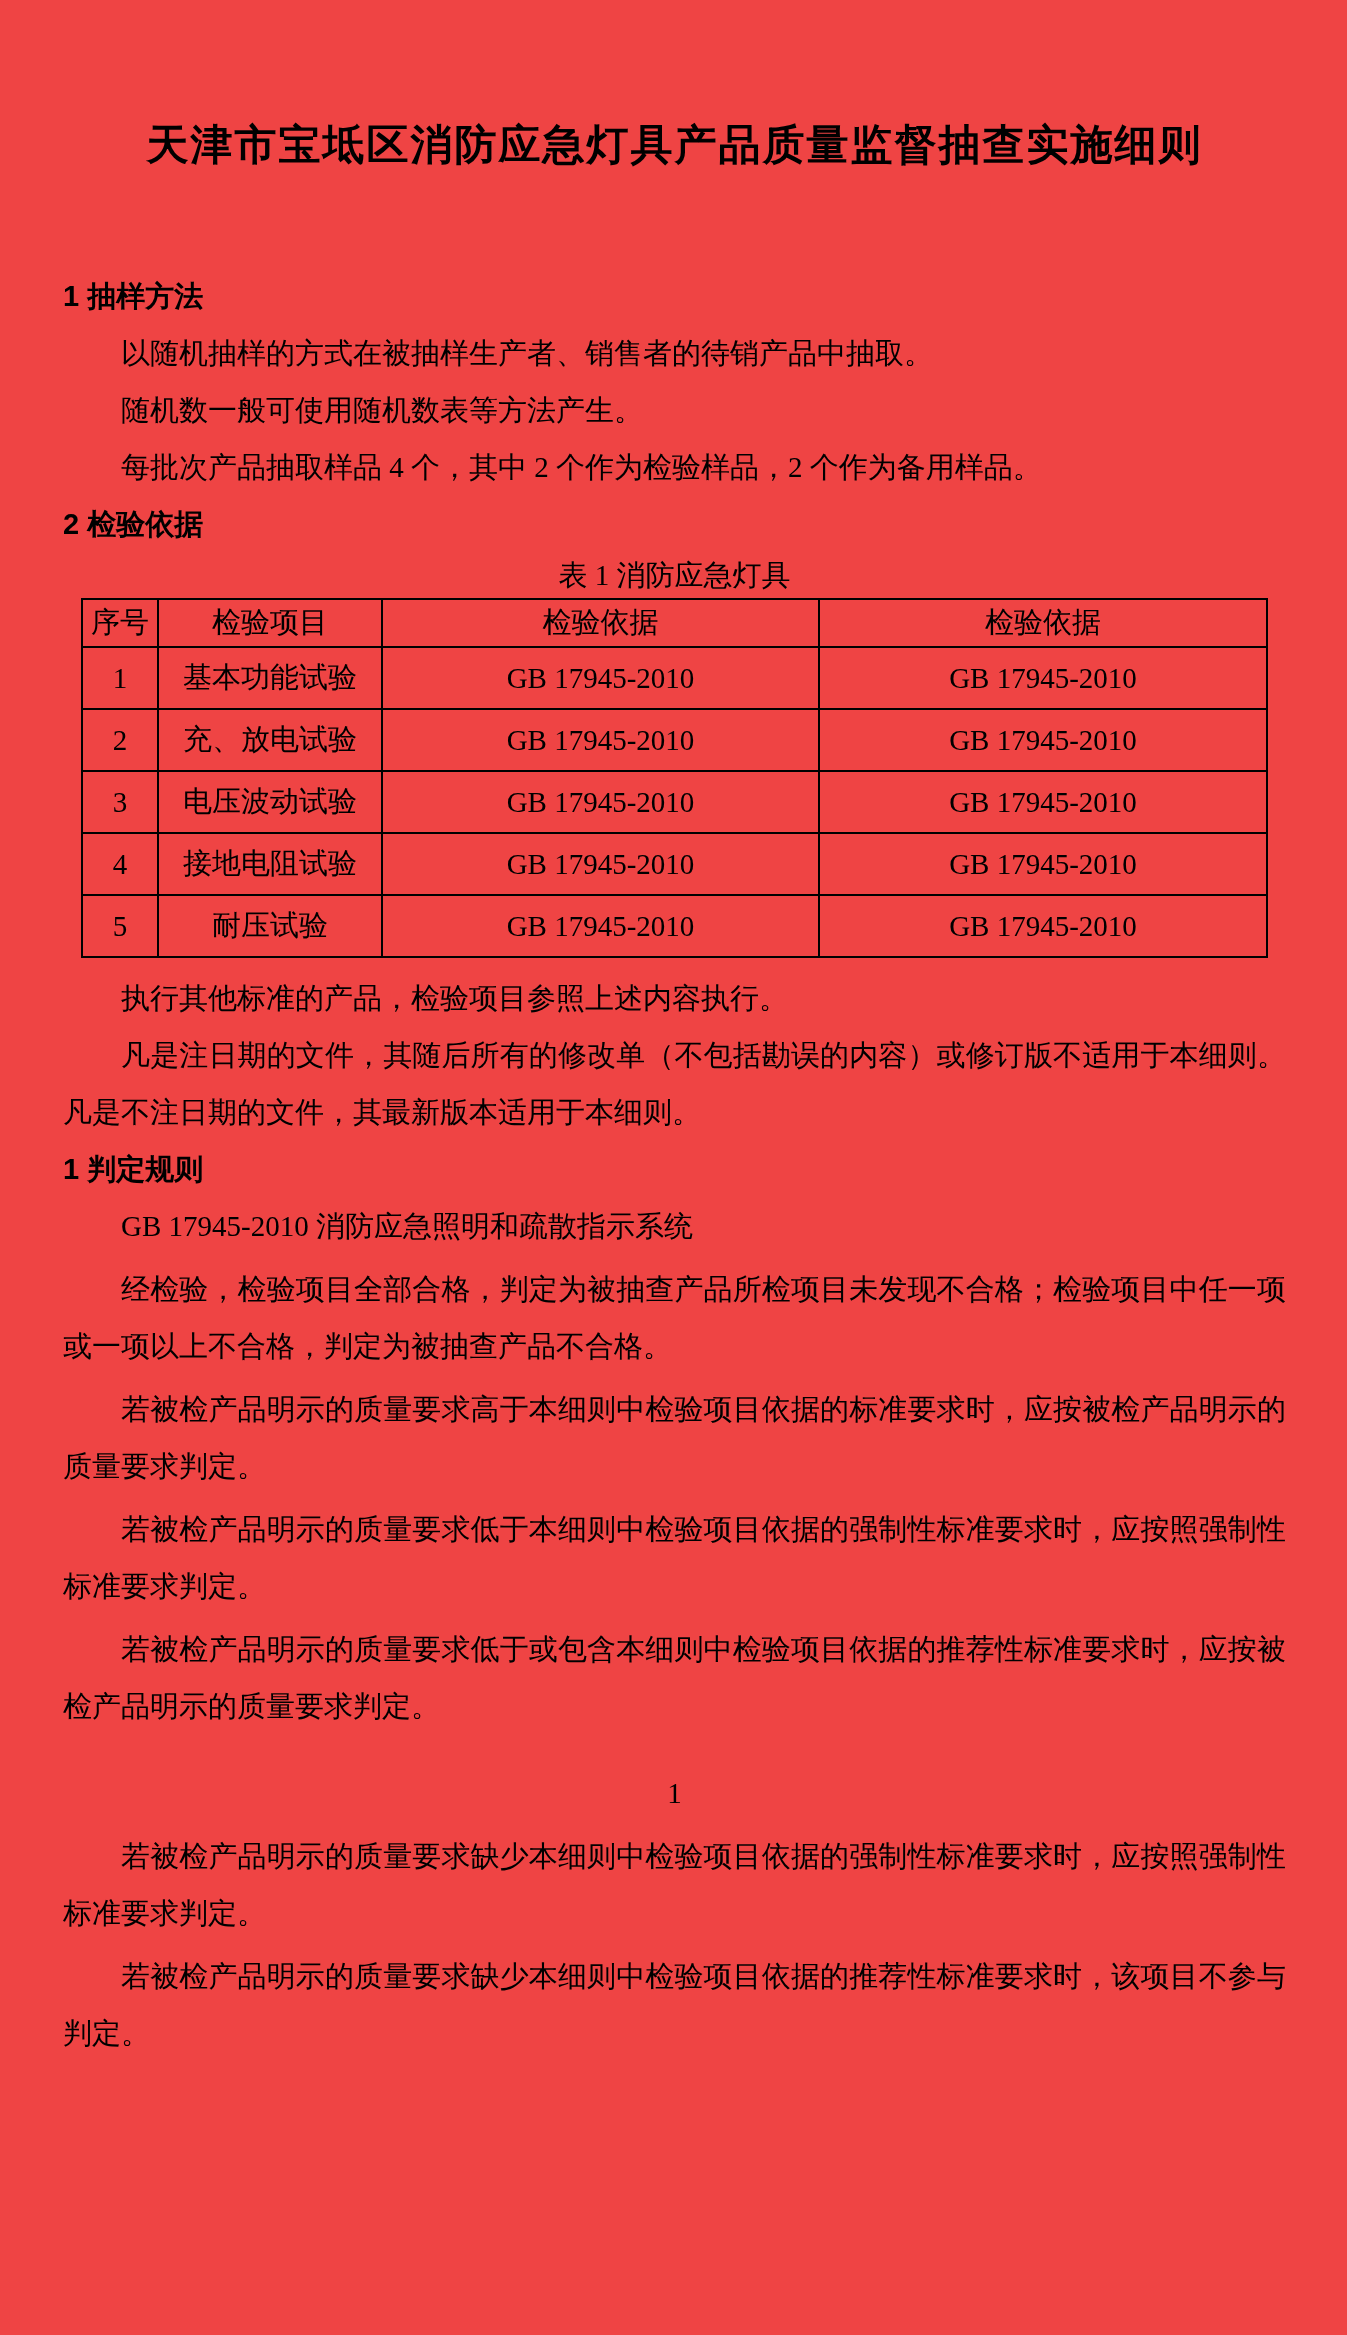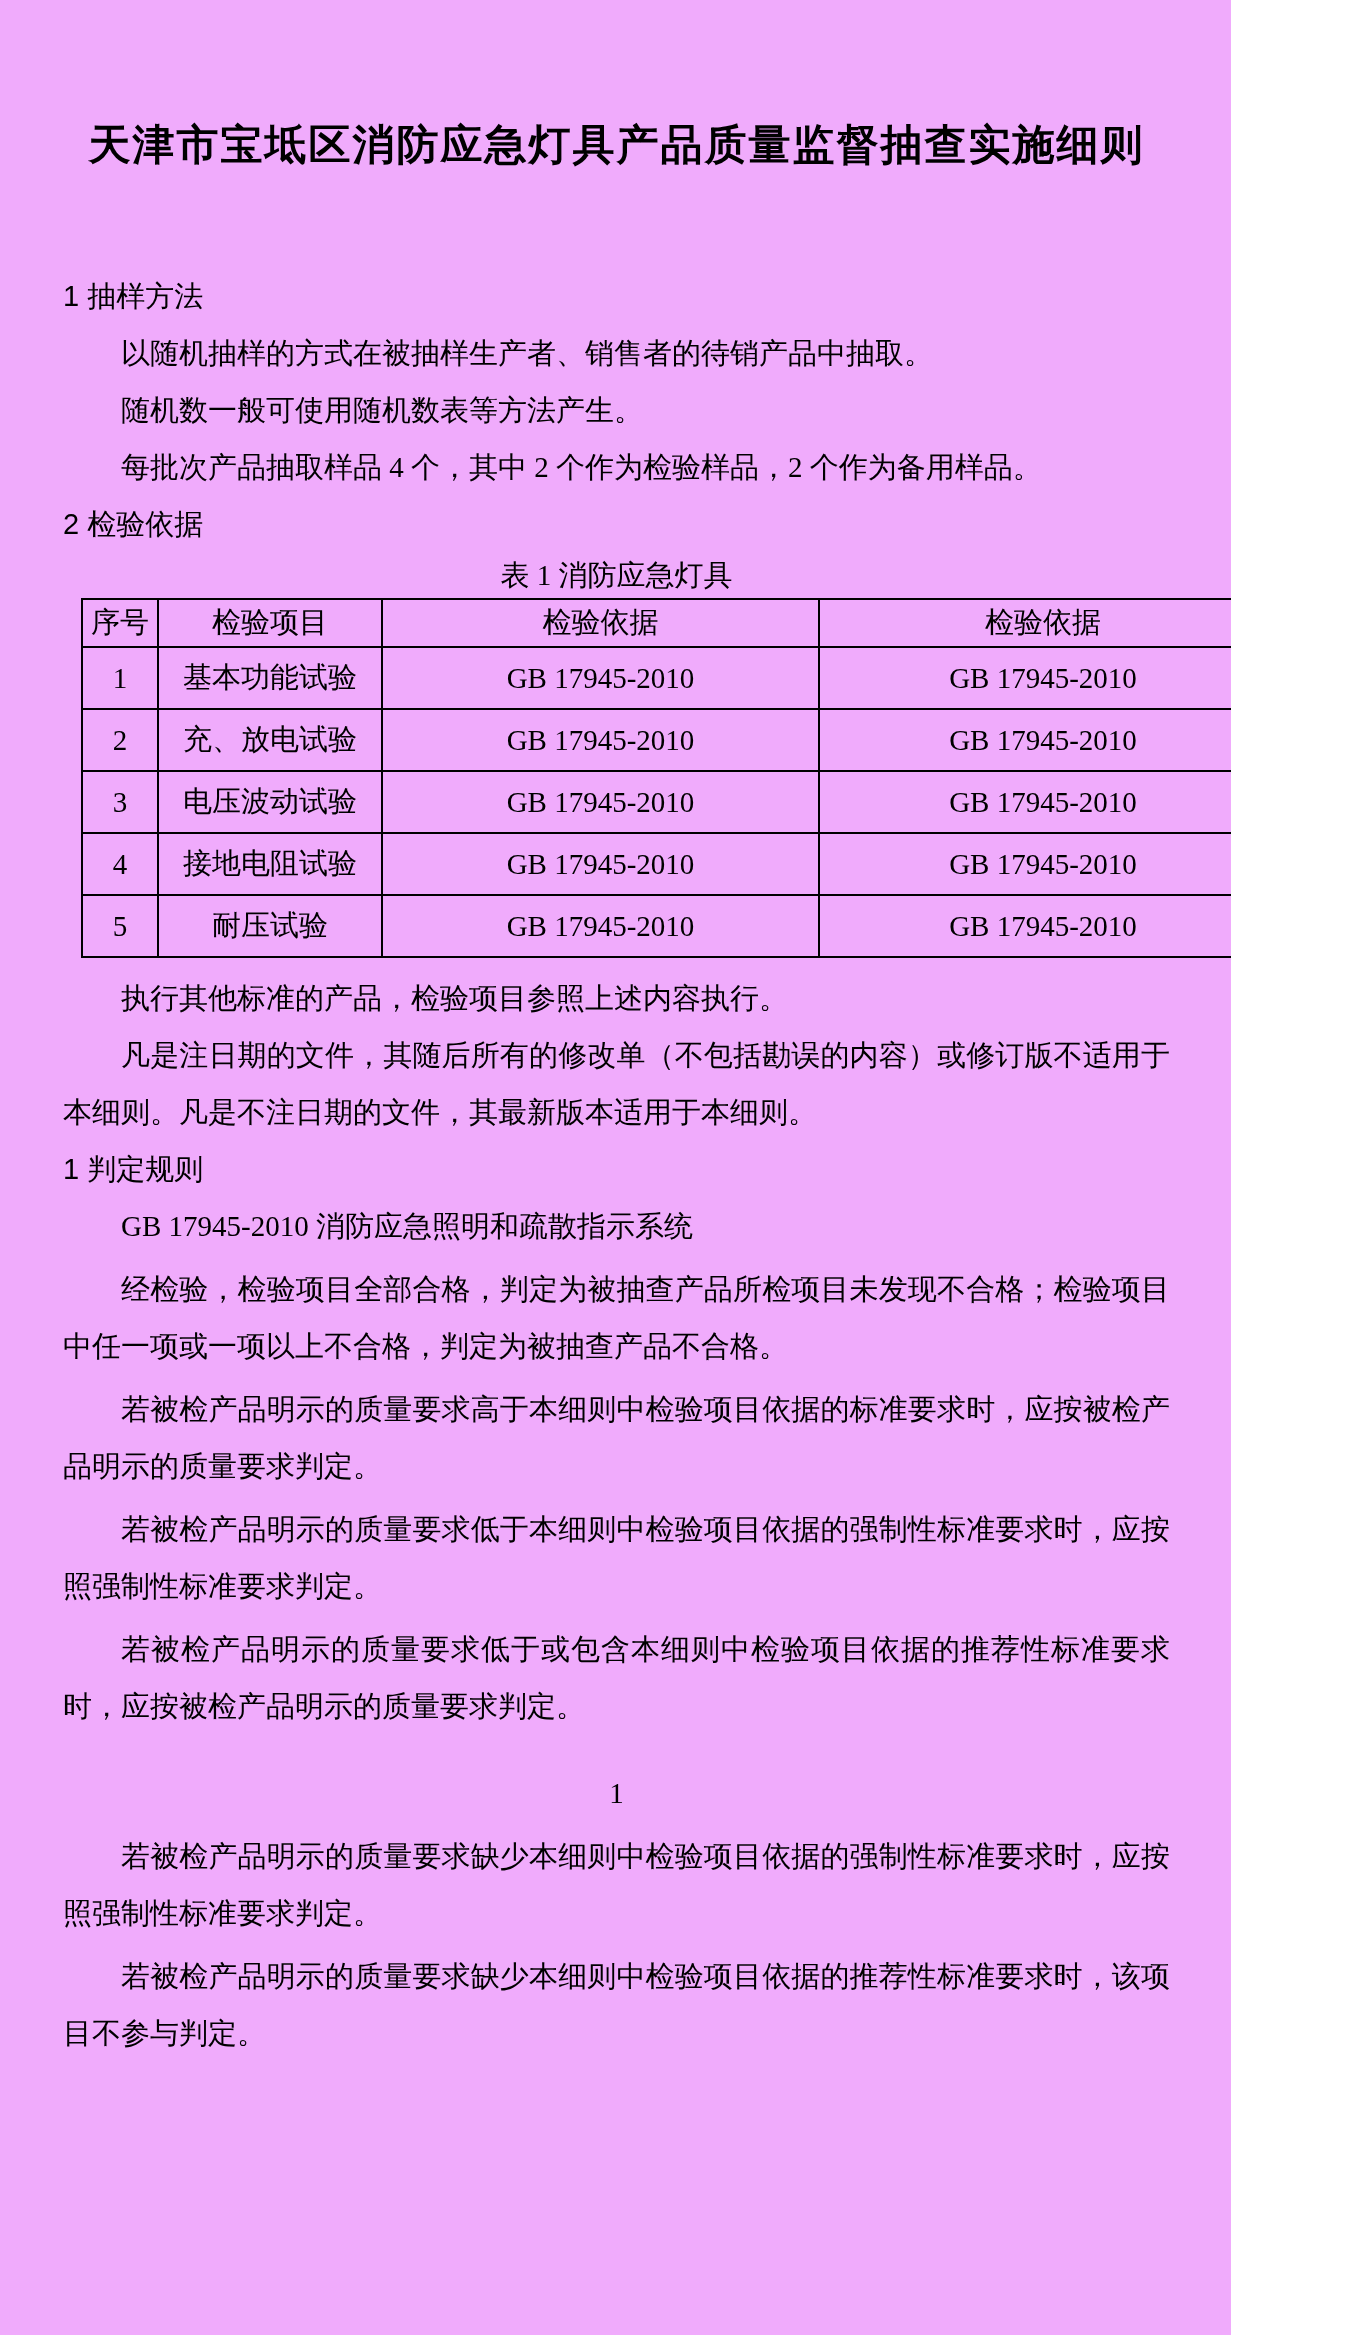--- a/index.html
+++ b/index.html
@@ -2,23 +2,23 @@
 <html><head>
 <meta charset="utf-8">
 <style>
   html, body {
     margin: 0;
     padding: 0;
     background: #ffffff;
   }
   .page {
     position: relative;
-    width: 1231px;
+    width: 1347px;
     height: 2335px;
-    background: #f0abfc;
+    background: #ef4444;
     color: #000000;
     overflow: hidden;
     font-family: "Liberation Serif", serif;
   }
   .content {
     padding: 0 61px 0 63px;
   }
   .doc-title {
     padding-top: 120px;
     margin: 0;
@@ -34,21 +34,21 @@
     text-align: center;
     font-family: "Liberation Sans", sans-serif;
     font-weight: bold;
     font-size: 42px;
     line-height: 50px;
     letter-spacing: 1px;
   }
   .sec-heading {
     margin: 0;
     font-family: "Liberation Sans", sans-serif;
-    font-weight: normal;
+    font-weight: bold;
     font-size: 29px;
     line-height: 57px;
     text-indent: 0;
   }
   .sec-heading.first {
     margin-top: 98px;
   }
   p.body {
     margin: 0;
     font-size: 29px;

